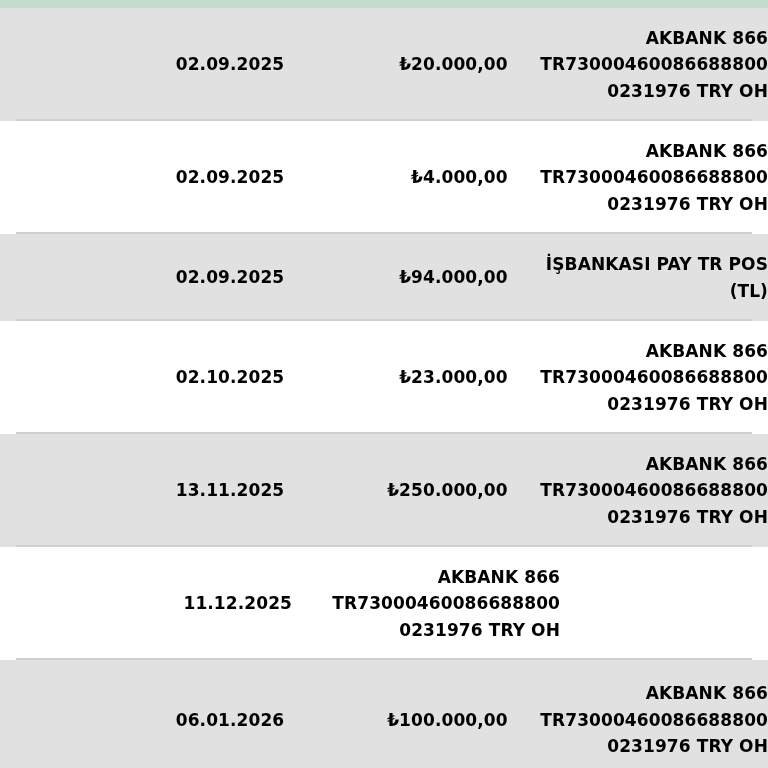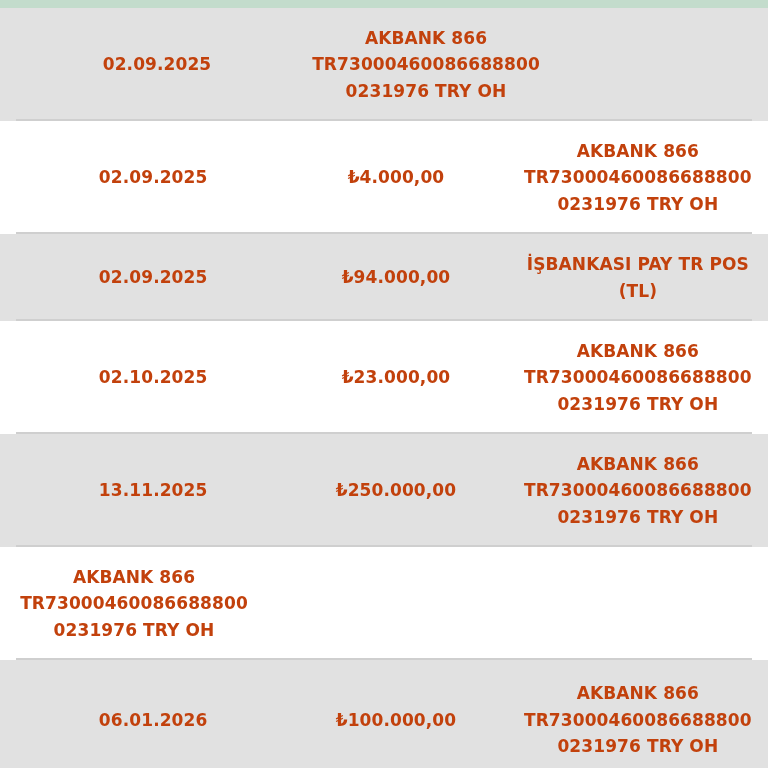--- a/index.html
+++ b/index.html
@@ -30,41 +30,42 @@
       content: "";
       position: absolute;
       left: 16px;
       right: 16px;
       bottom: 0;
       height: 2px;
       background: #cfcfcf;
     }
     .row.last::after { display: none; }
     .cell {
-      text-align: center;
+      text-align: right;
       font-weight: bold;
       font-size: 17px;
-      color: #c2410c;
+      color: #000000;
       line-height: 26.5px;
       letter-spacing: 0.1px;
     }
     .cell.date { width: 270px; padding-left: 22px; }
     .cell.amount { width: 230px; }
     .cell.account { width: 268px; }
     .acct-line { display: block; }
   </style>
 </head>
 <body>
 
 <div class="header-strip"></div>
 
 <div class="table">
 
   <div class="row shaded" style="height:113px;">
     <div class="cell date">02.09.2025</div>
+    <div class="cell amount">₺20.000,00</div>
     <div class="cell account">
       <span class="acct-line">AKBANK 866</span>
       <span class="acct-line">TR73000460086688800</span>
       <span class="acct-line">0231976 TRY OH</span>
     </div>
   </div>
 
   <div class="row plain" style="height:113px;">
     <div class="cell date">02.09.2025</div>
     <div class="cell amount">₺4.000,00</div>
@@ -98,20 +99,21 @@
     <div class="cell date">13.11.2025</div>
     <div class="cell amount">₺250.000,00</div>
     <div class="cell account">
       <span class="acct-line">AKBANK 866</span>
       <span class="acct-line">TR73000460086688800</span>
       <span class="acct-line">0231976 TRY OH</span>
     </div>
   </div>
 
   <div class="row plain" style="height:113px;">
+    <div class="cell date">11.12.2025</div>
     <div class="cell account">
       <span class="acct-line">AKBANK 866</span>
       <span class="acct-line">TR73000460086688800</span>
       <span class="acct-line">0231976 TRY OH</span>
     </div>
   </div>
 
   <div class="row shaded last" style="height:120px;">
     <div class="cell date">06.01.2026</div>
     <div class="cell amount">₺100.000,00</div>

